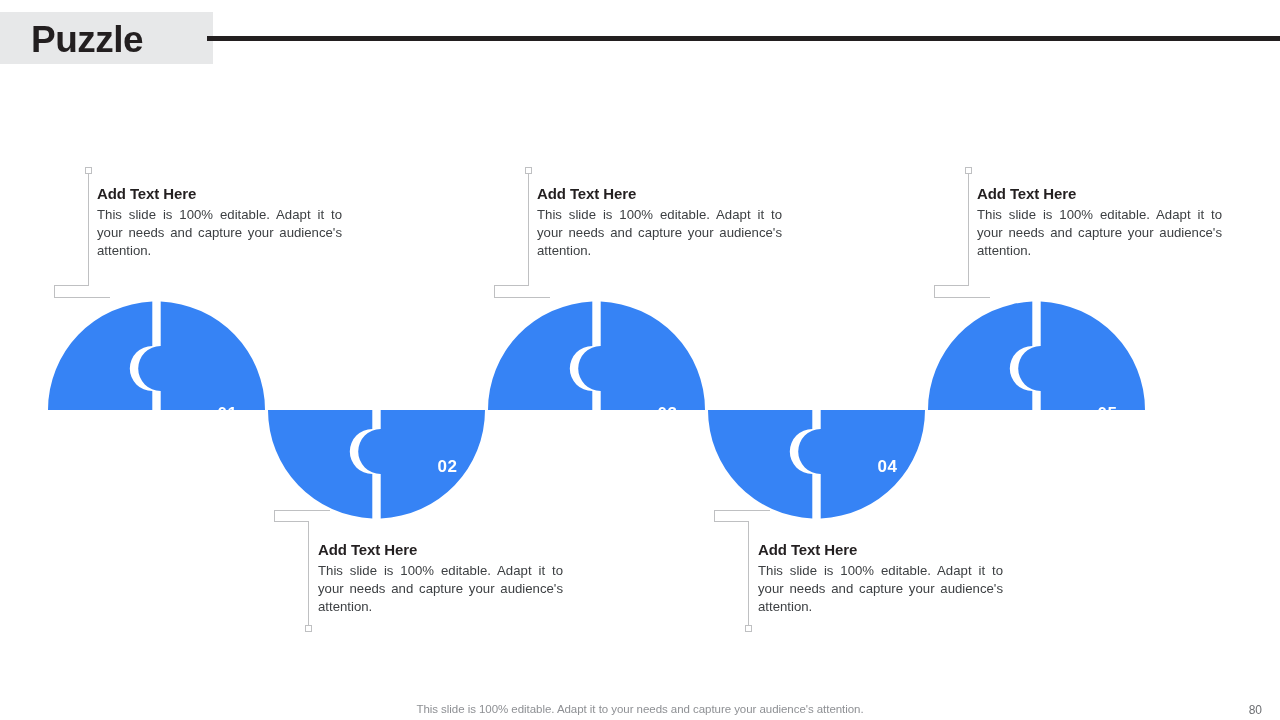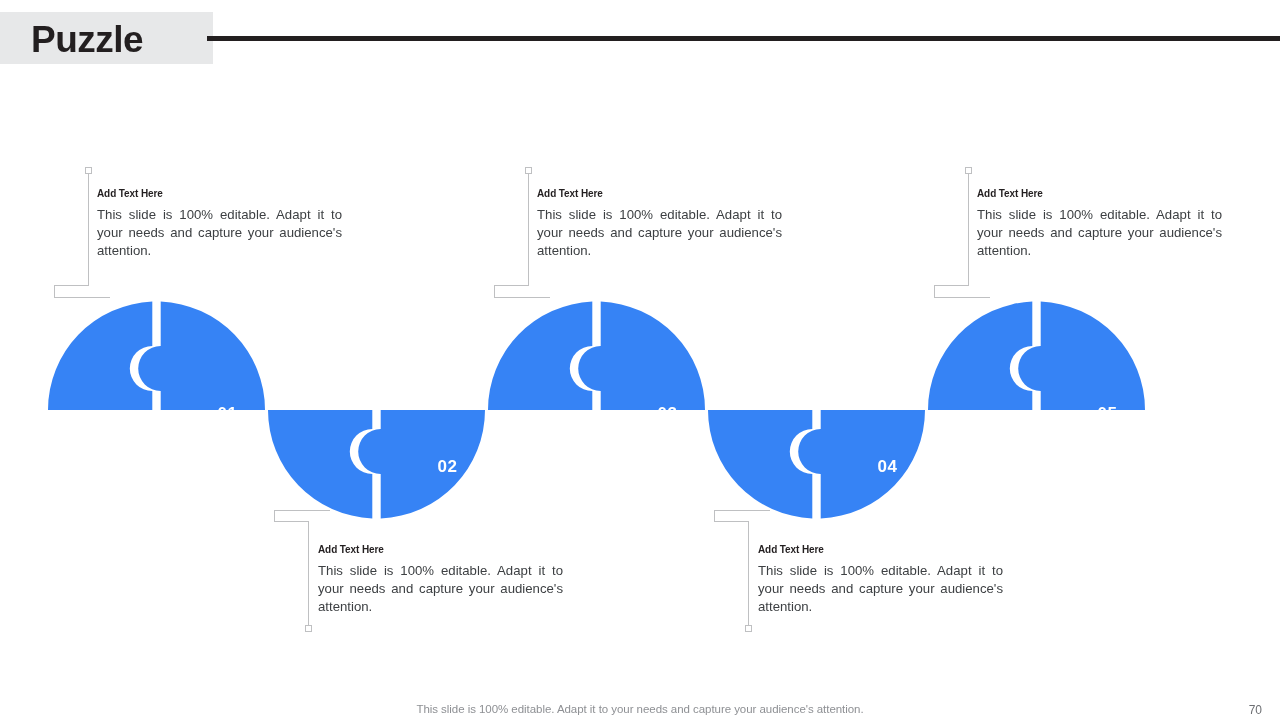--- a/index.html
+++ b/index.html
@@ -56,21 +56,21 @@
     pointer-events: none;
   }
   #puzzle-stage svg { display: block; }
 
   
   .text-block {
     position: absolute;
     width: 250px;
   }
   .tb-title {
-    font-size: 10px;
+    font-size: 15px;
     font-weight: bold;
     color: #231f20;
     letter-spacing: -0.1px;
     margin: 0 0 3px 0;
     line-height: 19px;
   }
   .tb-body {
     font-size: 13.2px;
     color: #3d4043;
     line-height: 17.8px;
@@ -243,13 +243,13 @@
   <p class="tb-title">Add Text Here</p>
   <p class="tb-body">This slide is 100% editable. Adapt it to your needs and capture your audience's attention.</p>
 </div>
 
 <div class="text-block tb-bot-4">
   <p class="tb-title">Add Text Here</p>
   <p class="tb-body">This slide is 100% editable. Adapt it to your needs and capture your audience's attention.</p>
 </div>
 
 <div id="footer-note">This slide is 100% editable. Adapt it to your needs and capture your audience's attention.</div>
-<div id="page-number">70</div>
+<div id="page-number">80</div>
 
 </body></html>

